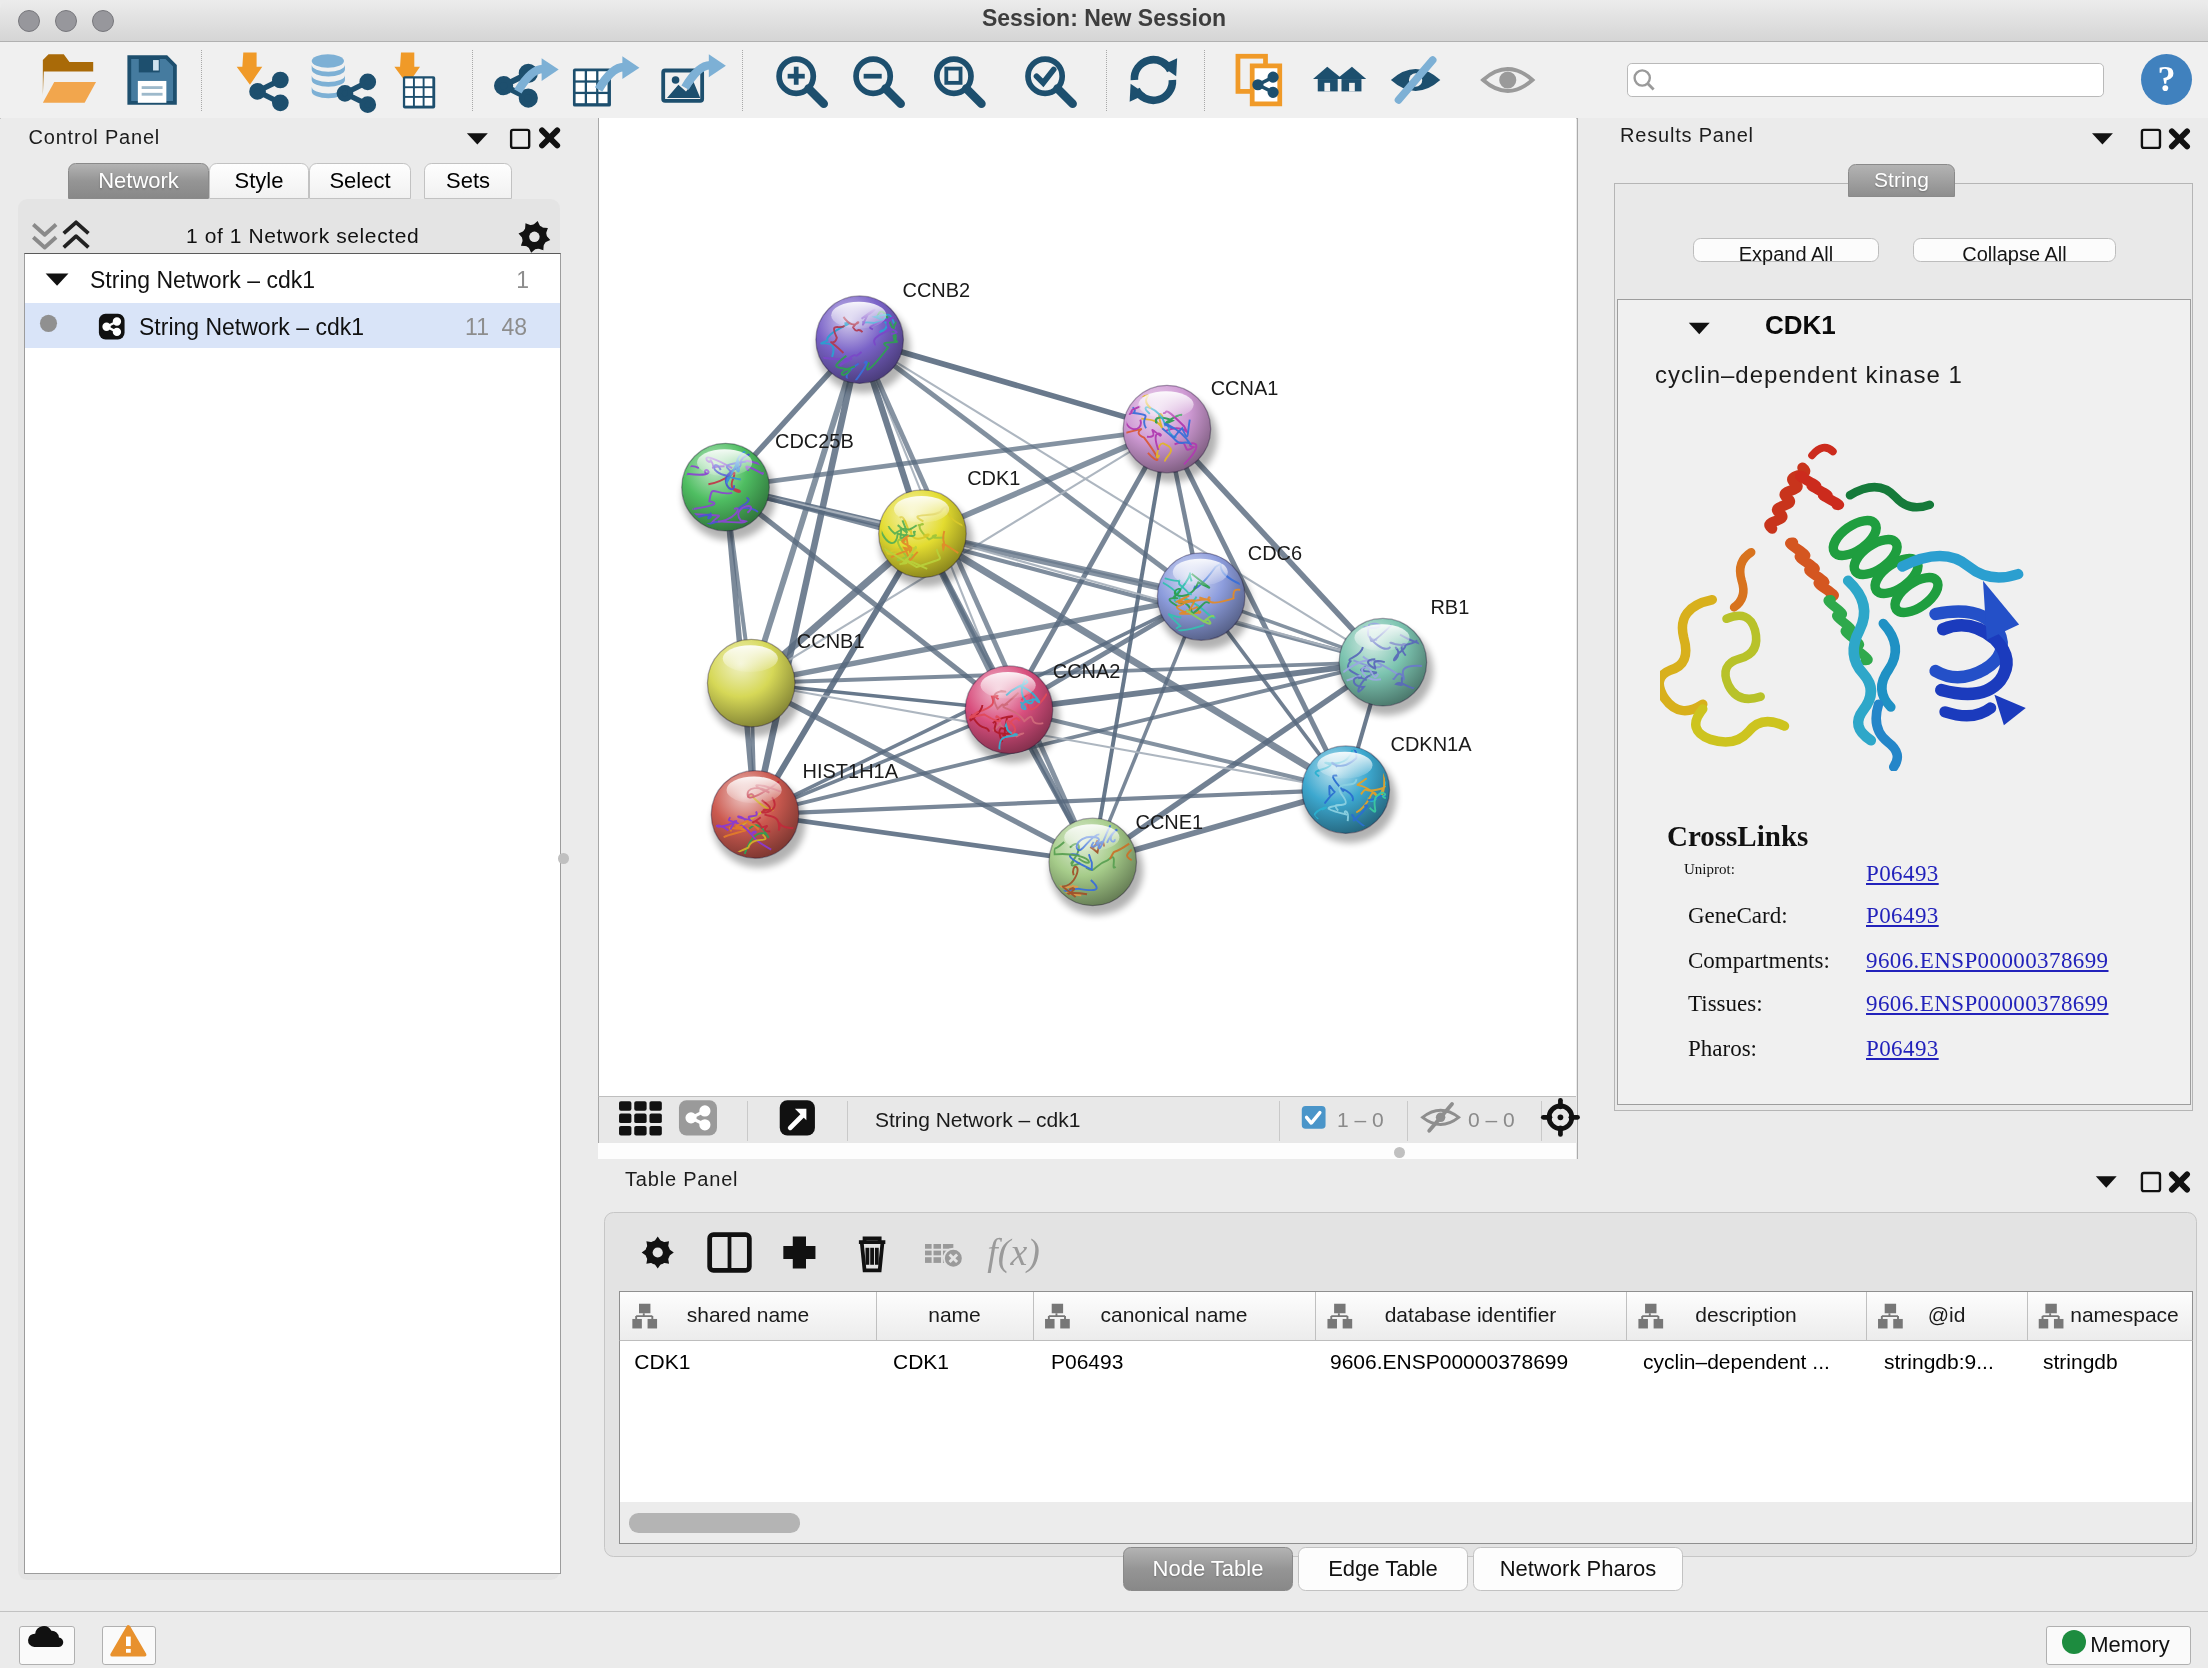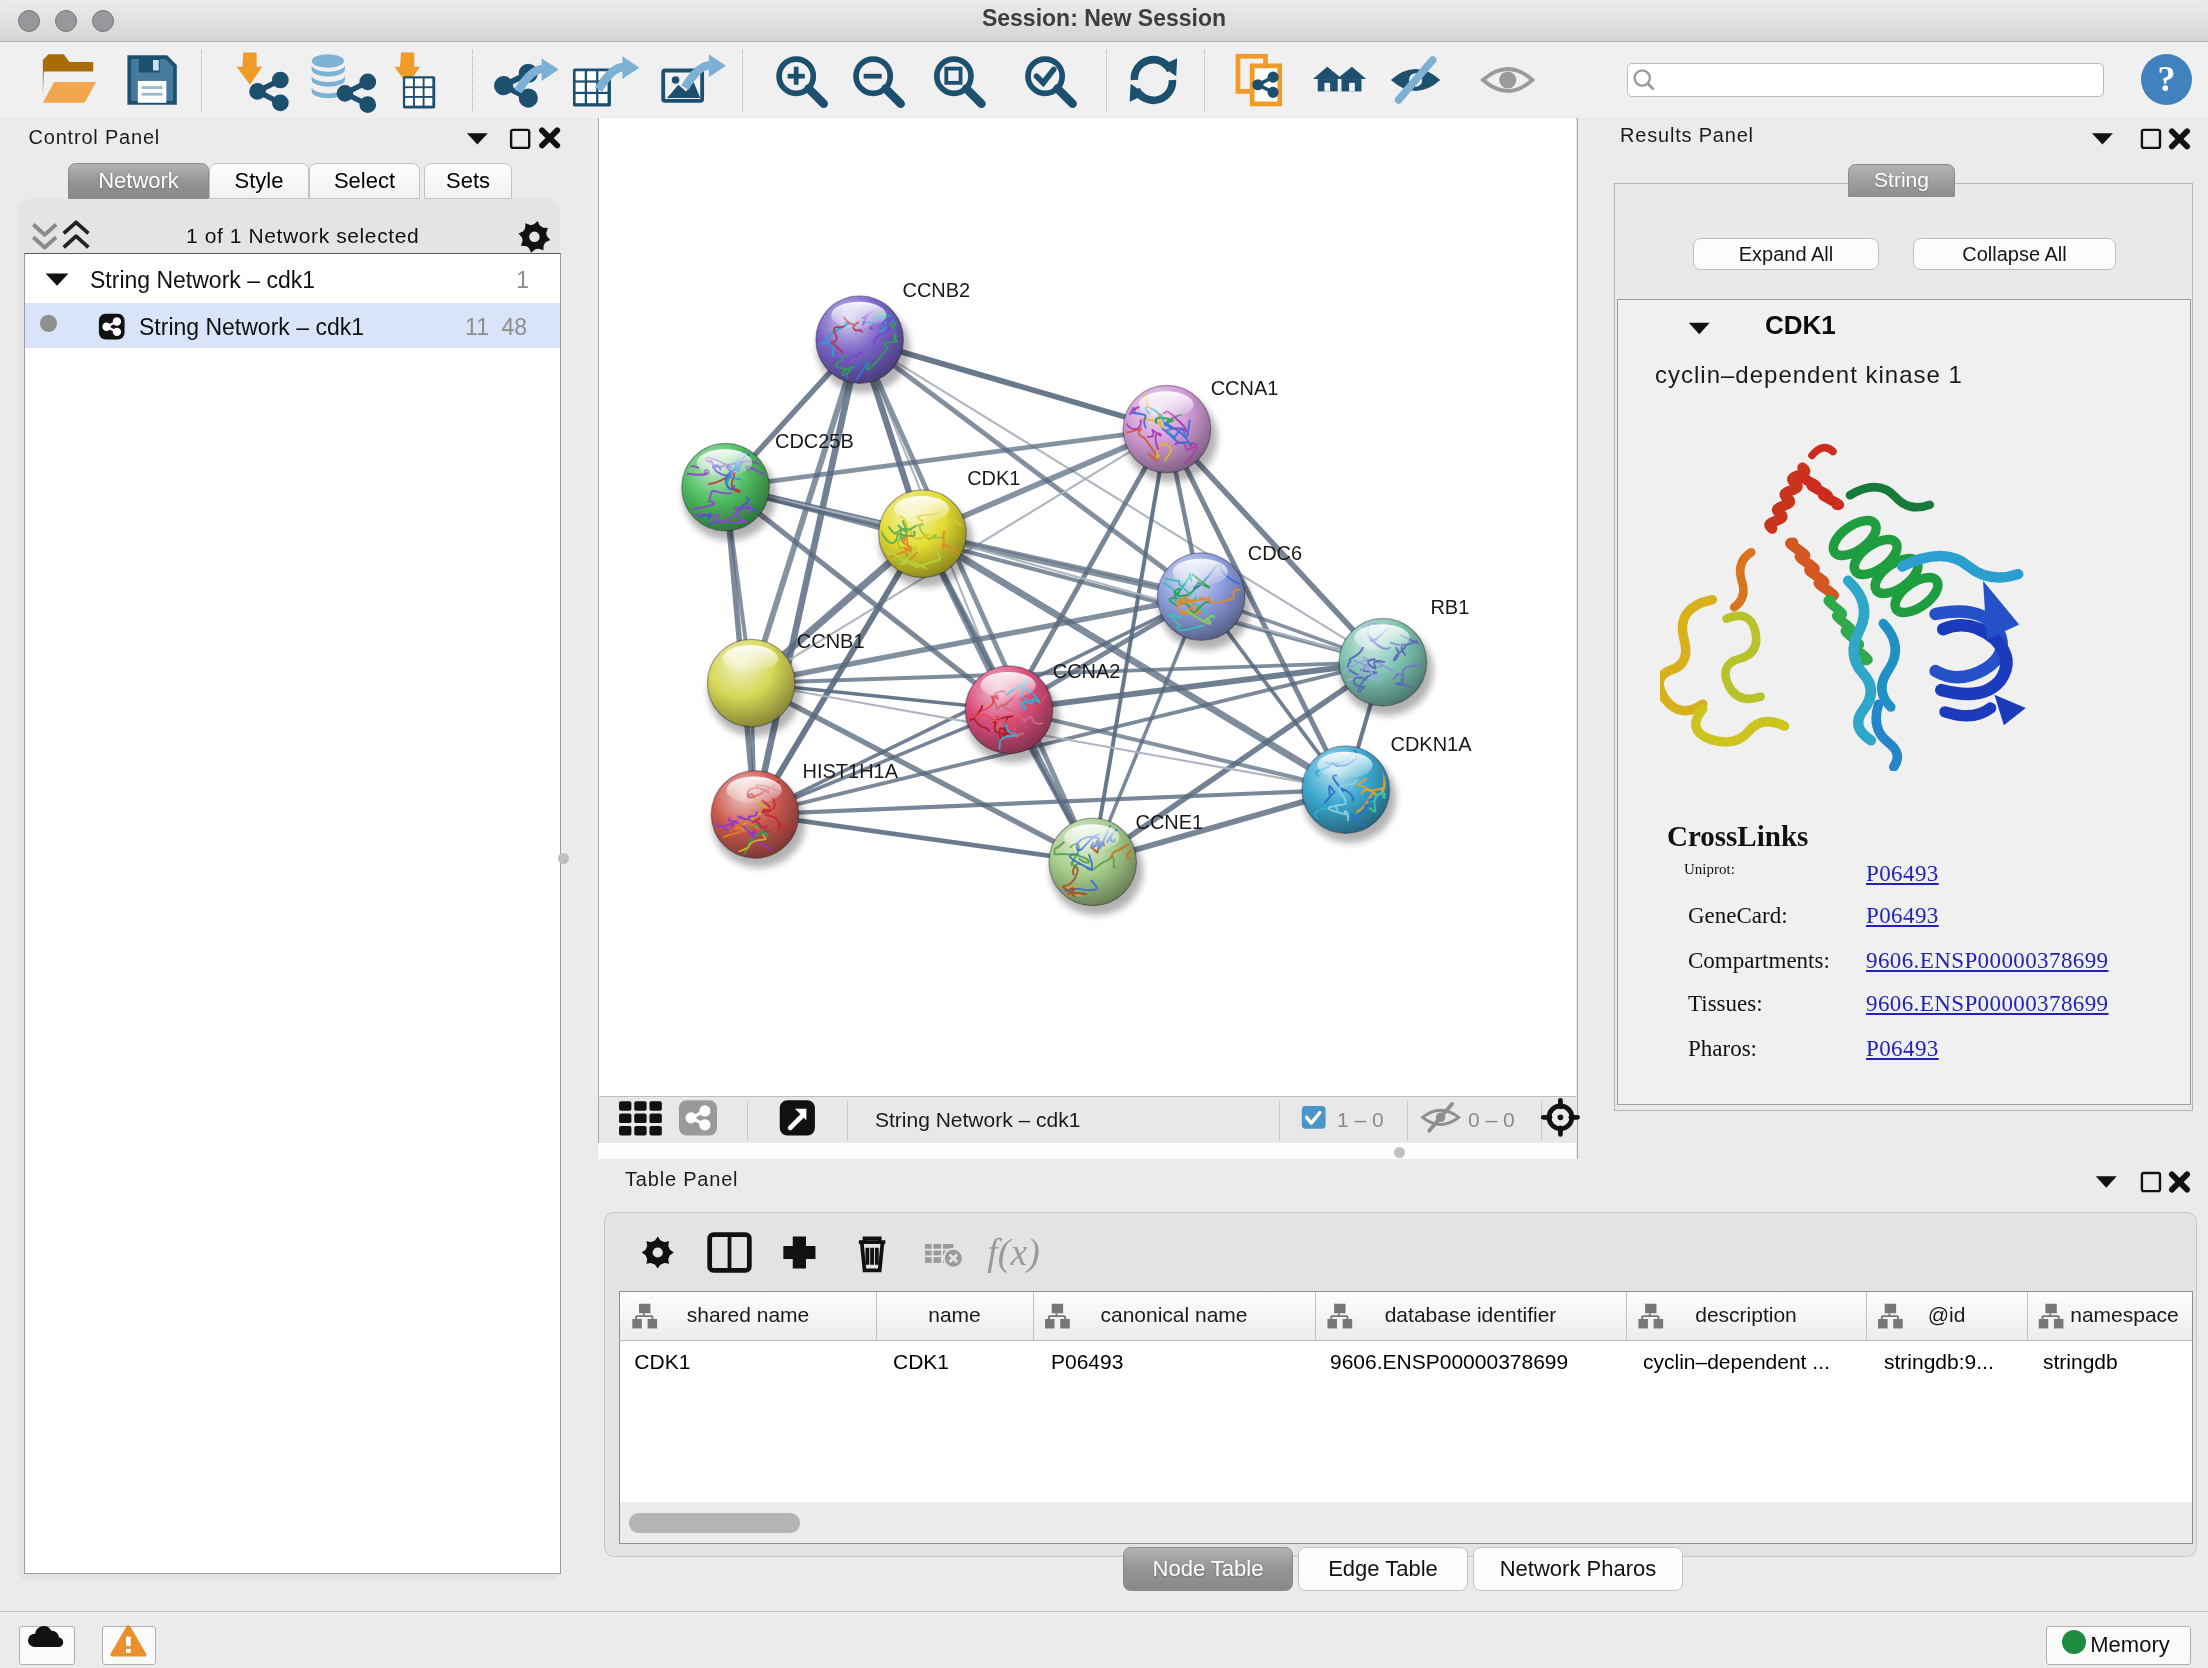--- a/index.html
+++ b/index.html
@@ -20,21 +20,21 @@
 #row2{position:absolute;left:0;top:49px;width:100%;height:45px;background:#d9e4f8}
 
 #canvas{position:absolute;left:598px;top:118px;width:978px;height:978px;background:#fff;border-left:1px solid #a8a8a8;box-sizing:border-box}
 #netbar{position:absolute;left:598px;top:1096px;width:978px;height:48px;background:#e8e8e8;border-left:1px solid #a8a8a8;border-top:1px solid #bebebe;box-sizing:border-box}
 #whitestrip{position:absolute;left:598px;top:1143px;width:978px;height:16px;background:#fdfdfd}
 .vsep{position:absolute;top:3.8px;height:40px;width:1px;background:#c9c9c9}
 
 #rpanel{position:absolute;left:1577px;top:118px;width:632px;height:1041px;background:#ebebeb;border-left:1px solid #ababab;box-sizing:border-box}
 #rbox{position:absolute;left:1614px;top:183px;width:579px;height:928px;background:#e9e9e9;border:1px solid #b5b5b5;box-sizing:border-box}
 #stringtab{position:absolute;left:1848px;top:164px;width:107px;height:33px;background:linear-gradient(#b3b3b3,#8e8e8e);border:1px solid #8a8a8a;border-radius:7.6px 7.6px 0 0;color:#fff;font-size:21px;text-align:center;line-height:30px;box-sizing:border-box;text-shadow:0 1px 1.9px rgba(0,0,0,.25)}
-.rbtn{position:absolute;top:238px;height:32px;background:#fcfcfc;border:1px solid #bdbdbd;border-radius:7.6px;font-size:20px;text-align:center;line-height:30px;box-sizing:border-box;color:#151515}
+.rbtn{position:absolute;top:238px;height:24px;background:#fcfcfc;border:1px solid #bdbdbd;border-radius:7.6px;font-size:20px;text-align:center;line-height:30px;box-sizing:border-box;color:#151515}
 #cdkbox{position:absolute;left:1617px;top:299px;width:574px;height:806px;background:#f0f0f0;border:1px solid #9d9d9d;box-sizing:border-box}
 .serif{font-family:"Liberation Serif",serif}
 .rlink{color:#2222bb;text-decoration:underline}
 
 #tpanel{position:absolute;left:572px;top:1159px;width:1637px;height:451px;background:#ebebeb}
 #tbox{position:absolute;left:604px;top:1212px;width:1593px;height:345px;background:#e3e3e3;border:1px solid #c6c6c6;border-radius:9.5px;box-sizing:border-box}
 #thead{position:absolute;left:619px;top:1291px;width:1574px;height:50px;background:linear-gradient(#fdfdfd,#ececec);border:1px solid #8f8f8f;border-bottom:1px solid #bdbdbd;box-sizing:border-box}
 #tbody{position:absolute;left:619px;top:1341px;width:1574px;height:161px;background:#fff;border-left:1px solid #8f8f8f;border-right:1px solid #8f8f8f;box-sizing:border-box}
 #tscroll{position:absolute;left:619px;top:1502px;width:1574px;height:42px;background:#ececec;border:1px solid #8f8f8f;border-top:none;box-sizing:border-box}
 .hcol{position:absolute;top:0;height:100%;border-left:1px solid #c0c0c0;box-sizing:border-box}
@@ -175,21 +175,21 @@
     <circle cx="1586" cy="40" r="9" fill="#9a9a9a"></circle>
   </svg>
 <div id="searchbox"></div>
 <div id="helpq">?</div>
 
 <div id="cpanel"></div>
 <div class="ptitle" style="left:28.5px;top:126px">Control Panel</div>
 <div id="cp-sub"></div>
 <div class="tab tabsel" style="left:68px;top:163px;width:141px">Network</div>
 <div class="tab" style="left:209px;top:163px;width:100px">Style</div>
-<div class="tab" style="left:309px;top:163px;width:111px">Select</div>
+<div class="tab" style="left:309px;top:163px;width:102px">Select</div>
 <div class="tab" style="left:424px;top:163px;width:88px">Sets</div>
 <div class="abs" style="left:186px;top:224px;font-size:21px;letter-spacing:0.6px;color:#111">1 of 1 Network selected</div>
 <div id="netlist">
   <div class="abs" style="left:65px;top:13.3px;font-size:23px">String Network – cdk1</div>
   <div class="abs" style="left:485px;top:13.3px;font-size:23px;color:#8d8d8d;width:19px;text-align:right">1</div>
   <div id="row2">
     <div class="abs" style="left:114px;top:10.5px;font-size:23px">String Network – cdk1</div>
     <div class="abs" style="left:430px;top:10.5px;font-size:23px;color:#8d8d8d;width:34px;text-align:right">11</div>
     <div class="abs" style="left:468px;top:10.5px;font-size:23px;color:#8d8d8d;width:34px;text-align:right">48</div>
   </div>

